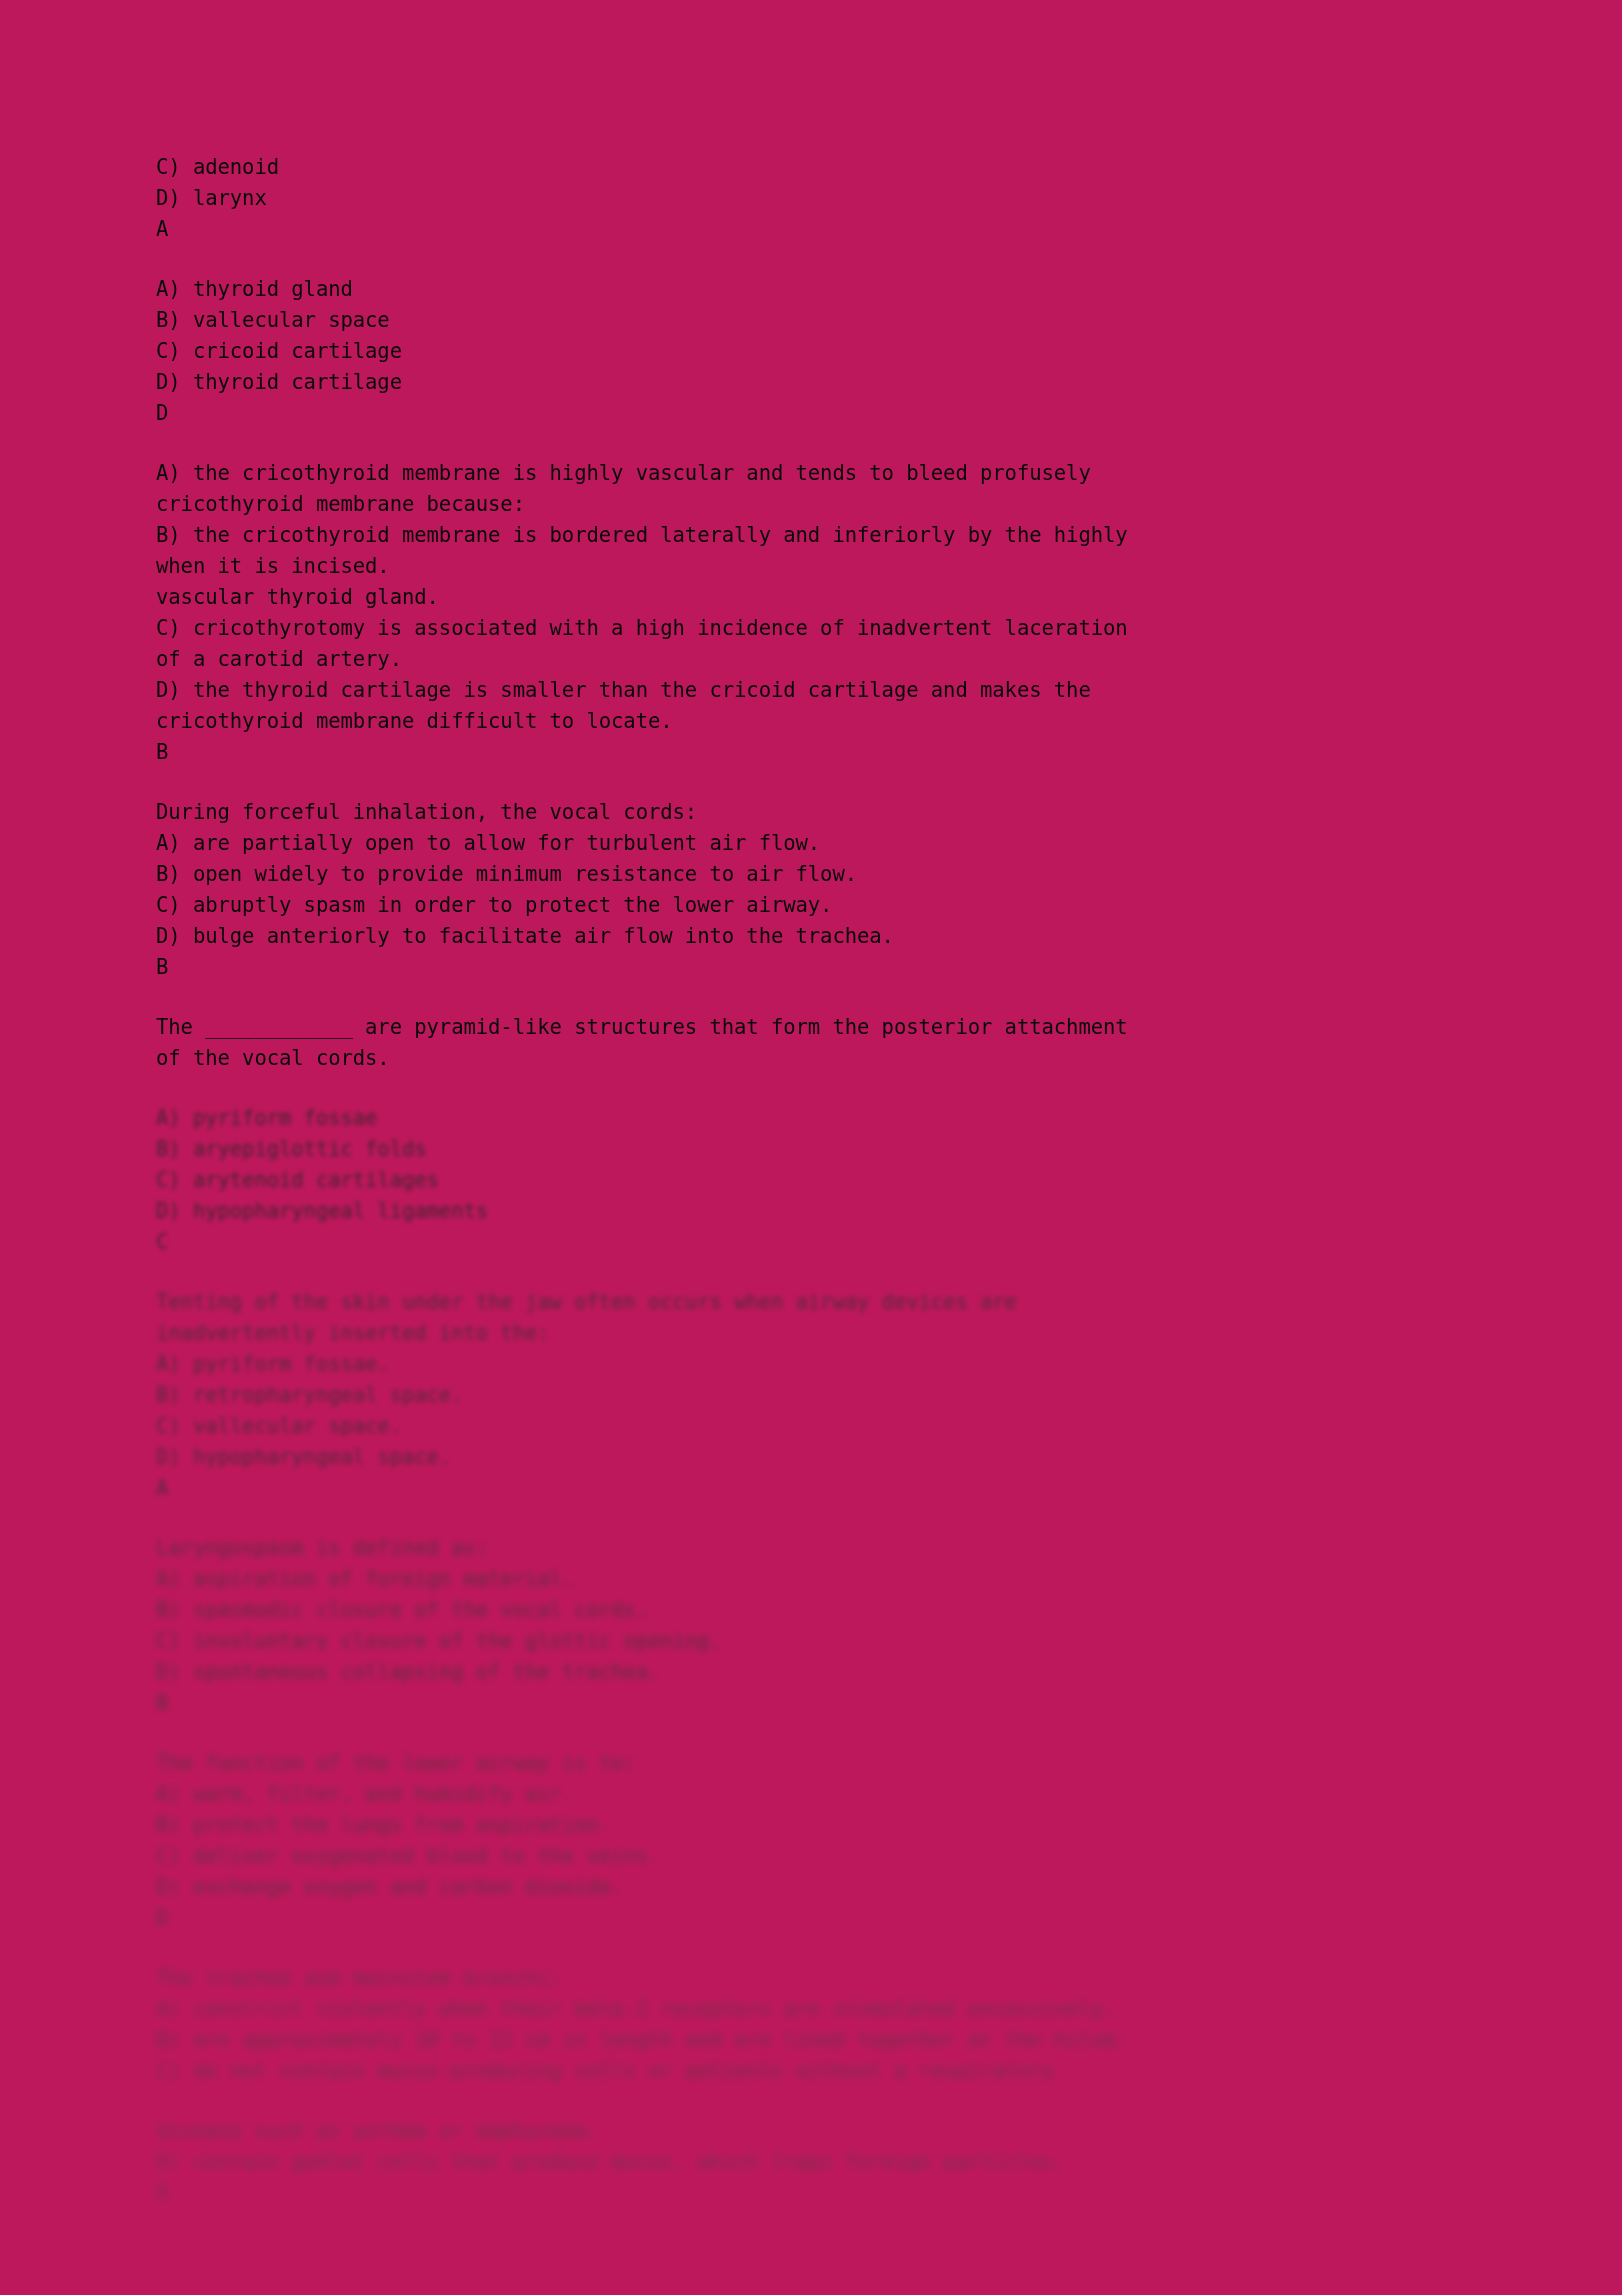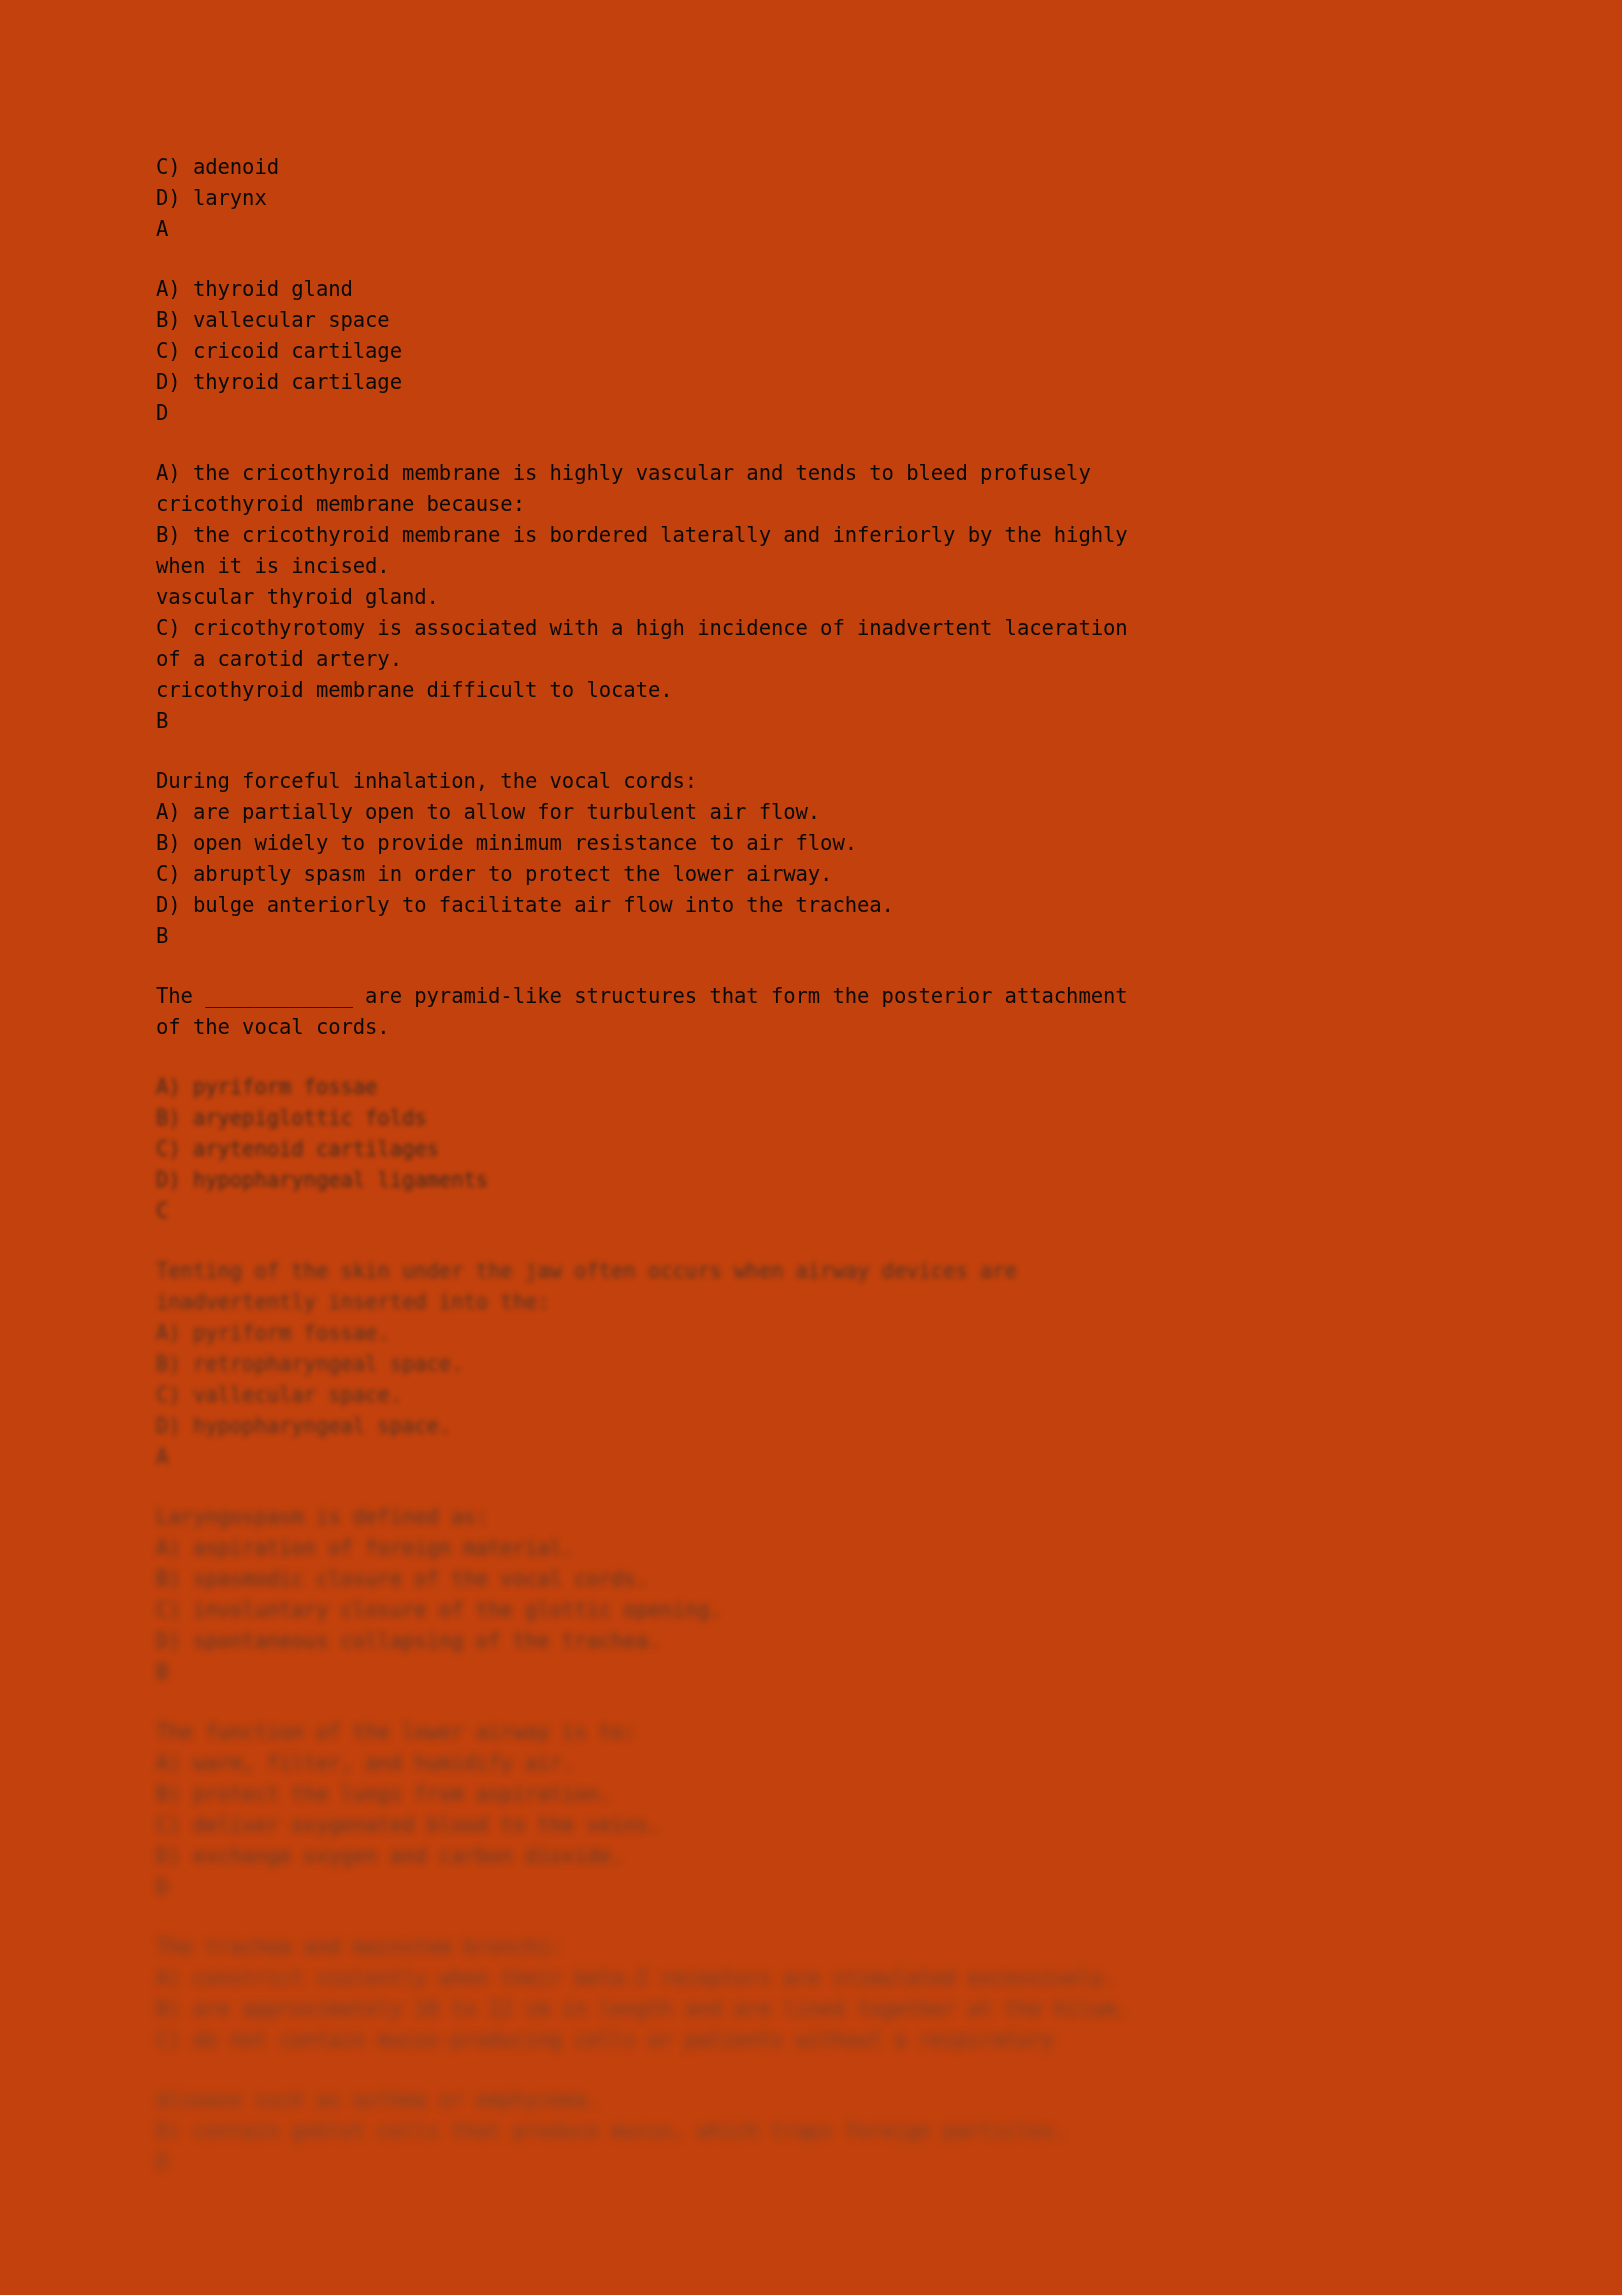--- a/index.html
+++ b/index.html
@@ -15,21 +15,21 @@
     overflow: hidden;
     font-family: "DejaVu Sans Mono", "Liberation Mono", monospace;
   }
 
   #page {
     position: absolute;
     left: 0;
     top: 0;
     width: 1622px;
     height: 2295px;
-    background: #c2410c;
+    background: #be185d;
   }
 
   #doc-body {
     position: absolute;
     left: 156px;
     top: 152px;
     width: 1315px;
   }
 
   .para {
@@ -75,20 +75,21 @@
         <div class="line b0">D</div>
       </div>
       <div class="para">
         <div class="line b0">A) the cricothyroid membrane is highly vascular and tends to bleed profusely</div>
         <div class="line b0">cricothyroid membrane because:</div>
         <div class="line b0">B) the cricothyroid membrane is bordered laterally and inferiorly by the highly</div>
         <div class="line b0">when it is incised.</div>
         <div class="line b0">vascular thyroid gland.</div>
         <div class="line b0">C) cricothyrotomy is associated with a high incidence of inadvertent laceration</div>
         <div class="line b0">of a carotid artery.</div>
+        <div class="line b0">D) the thyroid cartilage is smaller than the cricoid cartilage and makes the</div>
         <div class="line b0">cricothyroid membrane difficult to locate.</div>
         <div class="line b0">B</div>
       </div>
       <div class="para">
         <div class="line b0">During forceful inhalation, the vocal cords:</div>
         <div class="line b0">A) are partially open to allow for turbulent air flow.</div>
         <div class="line b0">B) open widely to provide minimum resistance to air flow.</div>
         <div class="line b0">C) abruptly spasm in order to protect the lower airway.</div>
         <div class="line b0">D) bulge anteriorly to facilitate air flow into the trachea.</div>
         <div class="line b0">B</div>

